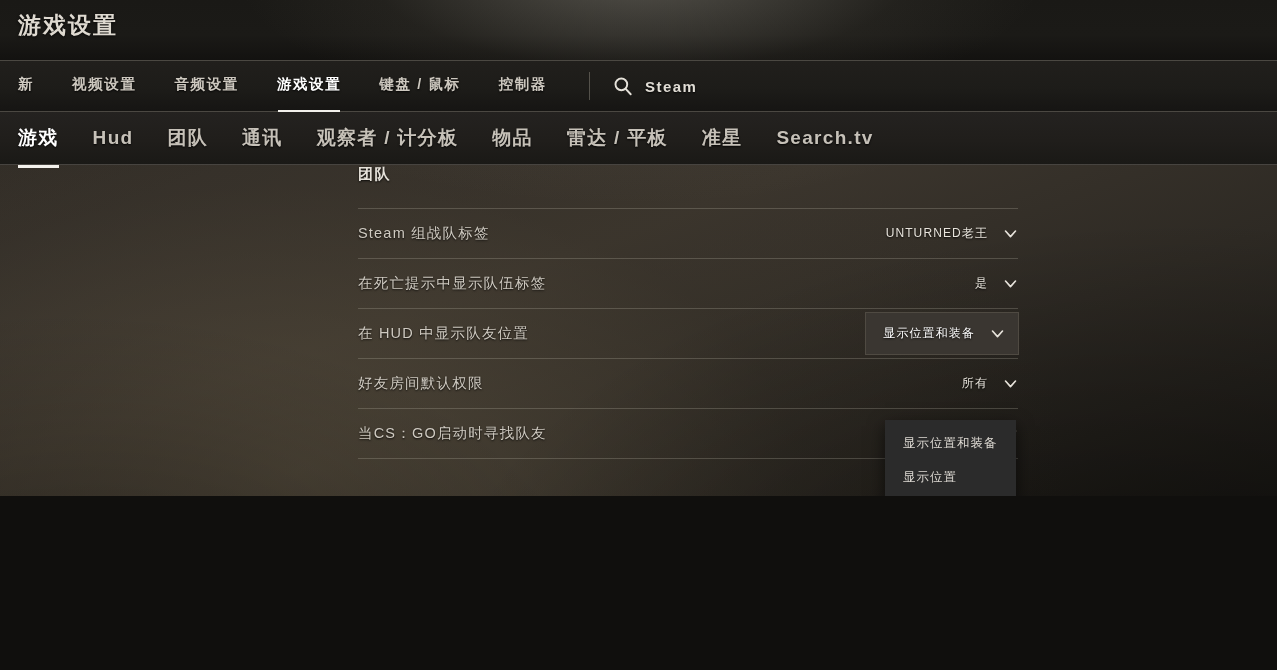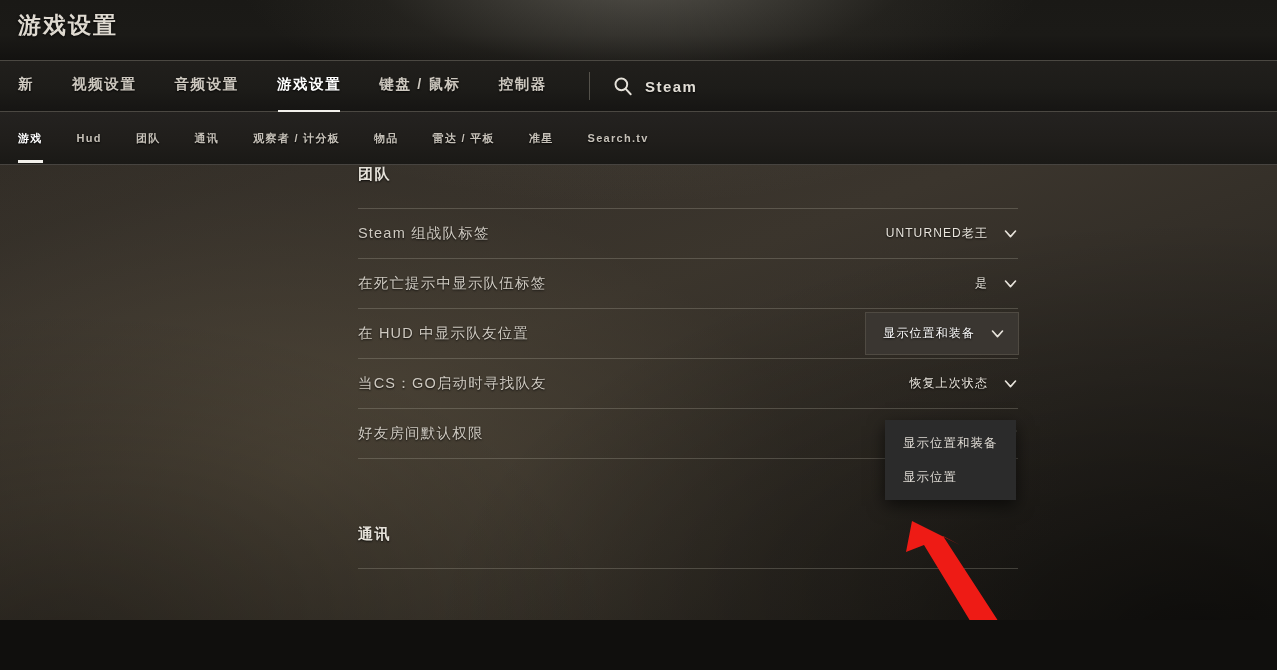--- a/index.html
+++ b/index.html
@@ -6,21 +6,21 @@
     margin: 0;
     padding: 0;
     background: #100f0d;
   }
   body {
     font-family: "Liberation Sans", "DejaVu Sans", sans-serif;
   }
   #app {
     position: relative;
     width: 1277px;
-    height: 620px;
+    height: 496px;
     overflow: hidden;
     background:
       radial-gradient(700px 340px at 630px -40px, rgba(232,226,210,0.22) 0%, rgba(160,152,132,0.07) 45%, rgba(0,0,0,0) 72%),
       radial-gradient(900px 520px at 300px 470px, rgba(92,82,64,0.55) 0%, rgba(58,52,42,0.30) 55%, rgba(0,0,0,0) 85%),
       linear-gradient(160deg, #2b2721 0%, #35302a 26%, #3b352d 48%, #2e2a24 72%, #1d1b17 100%);
   }
   #app:before {
     content: "";
     position: absolute;
     inset: 0;
@@ -118,21 +118,21 @@
     background: linear-gradient(180deg, #242220 0%, #201e1b 55%, #1a1916 100%);
     border-bottom: 1px solid rgba(196,190,176,0.22);
     display: flex;
     align-items: center;
     padding-left: 18px;
     box-sizing: border-box;
     z-index: 5;
   }
   .subnav-item {
     position: relative;
-    font-size: 11px;
+    font-size: 19px;
     font-weight: 700;
     letter-spacing: 1.3px;
     color: #c6c1b8;
     margin-right: 34px;
     cursor: pointer;
     white-space: nowrap;
     text-shadow: 0 1px 2px rgba(0,0,0,0.9);
     text-align: right;
   }
   .subnav-item.active { color: #ffffff; }
@@ -312,34 +312,34 @@
           <div class="select-open">
             <span class="row-value">显示位置和装备</span>
             <span>
               <svg class="chev" viewBox="0 0 24 24" fill="none" stroke="#e8e4dc" stroke-width="2.6" stroke-linecap="round" stroke-linejoin="round">
                 <polyline points="4,8 12,17 20,8"></polyline>
               </svg>
             </span>
           </div>
         </div>
         <div class="setting-row">
+          <div class="row-label">好友房间默认权限</div>
+          <div class="row-value">
+            <span>所有</span>
+            <span>
+              <svg class="chev" viewBox="0 0 24 24" fill="none" stroke="#e8e4dc" stroke-width="2.6" stroke-linecap="round" stroke-linejoin="round">
+                <polyline points="4,8 12,17 20,8"></polyline>
+              </svg>
+            </span>
+          </div>
+        </div>
+        <div class="setting-row">
           <div class="row-label">当CS：GO启动时寻找队友</div>
           <div class="row-value">
             <span>恢复上次状态</span>
-            <span>
-              <svg class="chev" viewBox="0 0 24 24" fill="none" stroke="#e8e4dc" stroke-width="2.6" stroke-linecap="round" stroke-linejoin="round">
-                <polyline points="4,8 12,17 20,8"></polyline>
-              </svg>
-            </span>
-          </div>
-        </div>
-        <div class="setting-row">
-          <div class="row-label">好友房间默认权限</div>
-          <div class="row-value">
-            <span>所有</span>
             <span>
               <svg class="chev" viewBox="0 0 24 24" fill="none" stroke="#e8e4dc" stroke-width="2.6" stroke-linecap="round" stroke-linejoin="round">
                 <polyline points="4,8 12,17 20,8"></polyline>
               </svg>
             </span>
           </div>
         </div>
       </div>
       <div class="section-title">通讯</div>
       <div class="rows" style="border-bottom: none;"></div>

